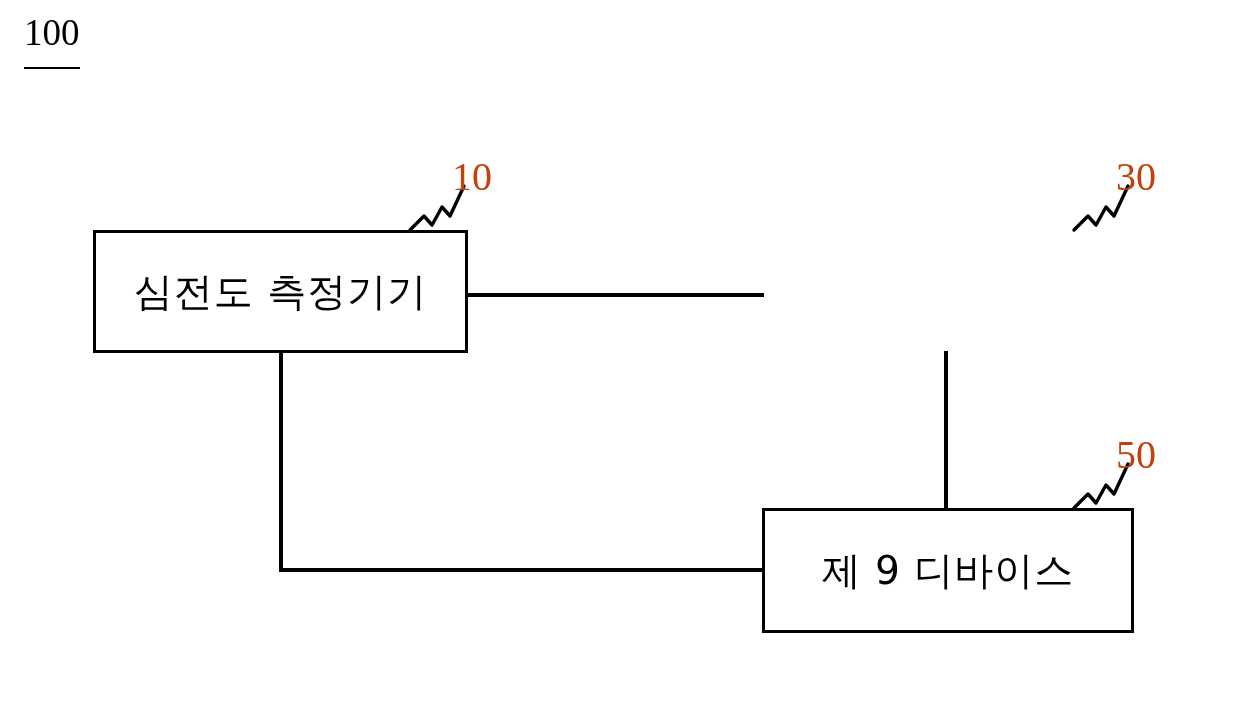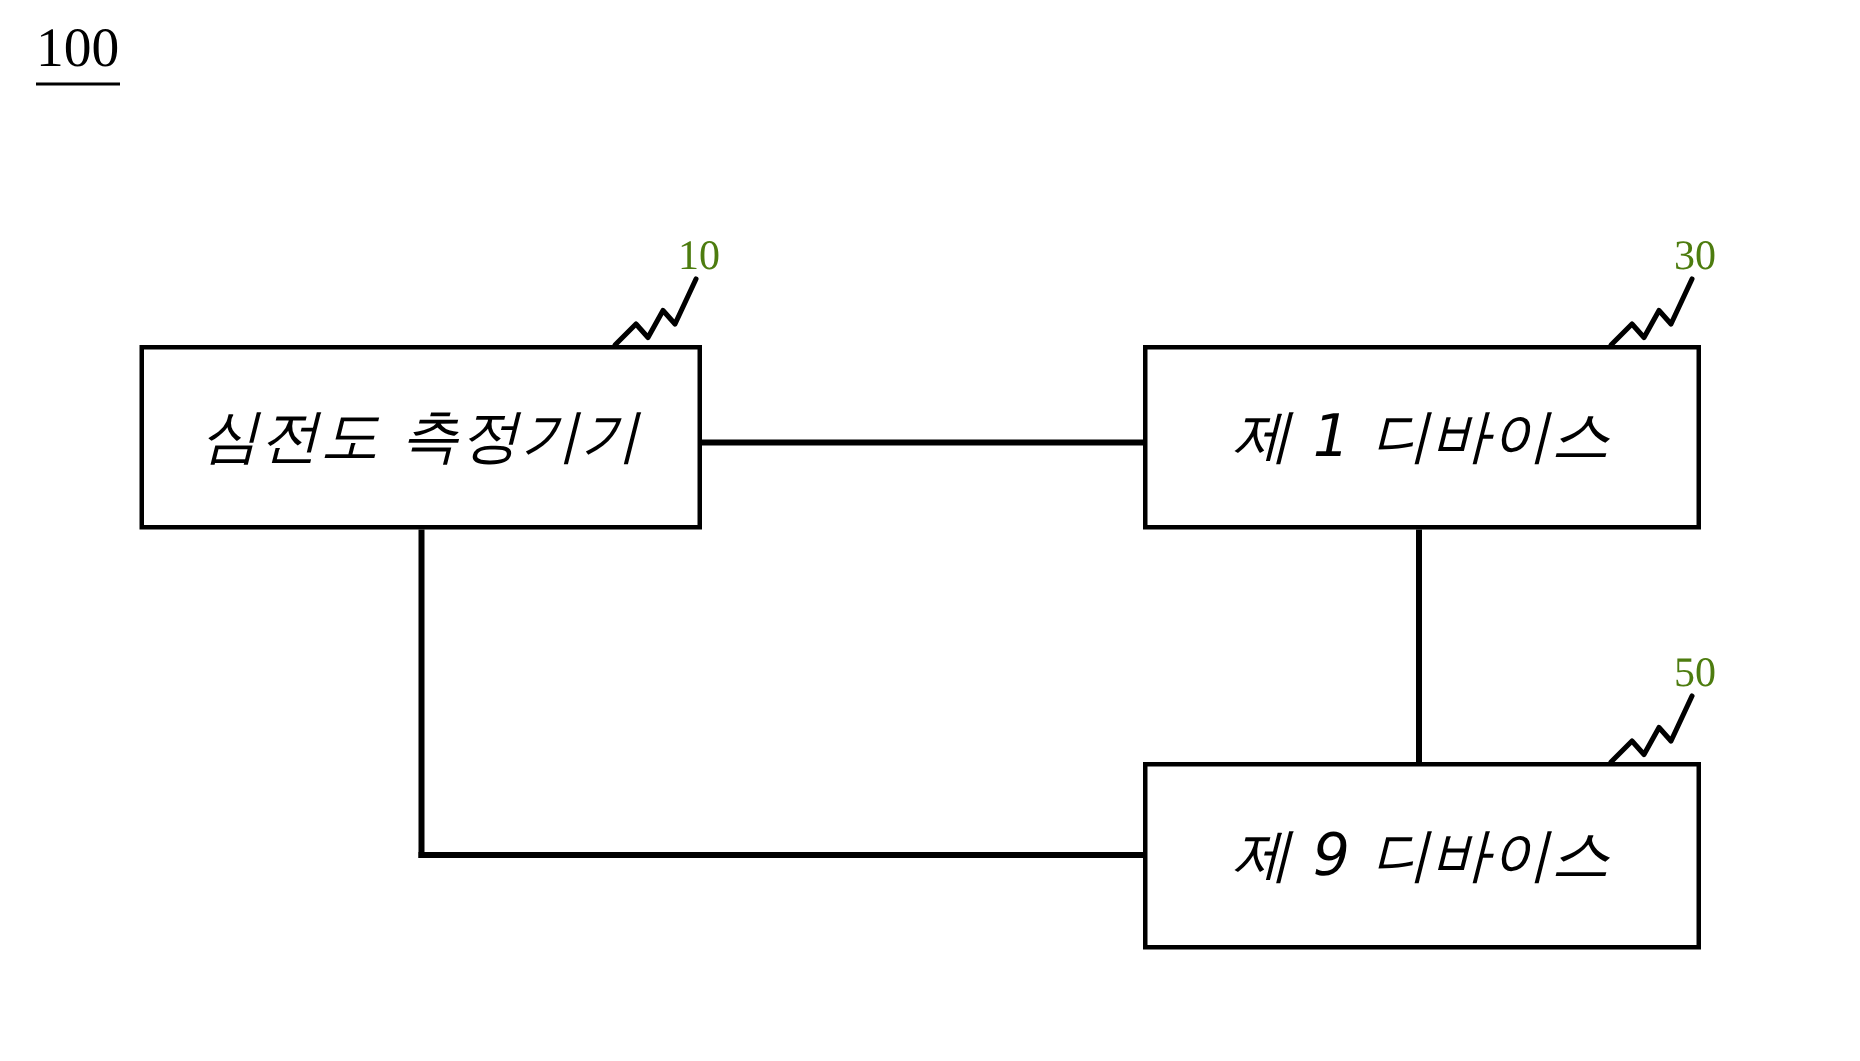--- a/index.html
+++ b/index.html
@@ -22,41 +22,40 @@
   .fig-number {
     position: absolute;
     left: 24px;
     top: 14px;
     font-family: "Liberation Serif", "DejaVu Serif", serif;
     font-size: 37px;
     line-height: 1;
     color: #000000;
     letter-spacing: 0px;
     border-bottom: 2px solid #000000;
-    padding-bottom: 4px;
+    padding-bottom: 16px;
   }
   
   .block {
     position: absolute;
     box-sizing: border-box;
     border: 3px solid #000000;
     background: #ffffff;
     display: flex;
     align-items: center;
     justify-content: center;
     z-index: 3;
   }
   .block-label {
     font-family: "DejaVu Sans", "Liberation Sans", sans-serif;
     font-size: 39px;
     line-height: 1;
     color: #000000;
     white-space: nowrap;
     letter-spacing: 1px;
-    font-style: italic;
   }
   
   .conn {
     position: absolute;
     background: #000000;
     z-index: 1;
   }
   .conn-h { height: 4px; }
   .conn-v { width: 4px; }
   
@@ -64,23 +63,23 @@
     position: absolute;
     z-index: 4;
   }
   .leader svg {
     display: block;
     overflow: visible;
   }
   .ref-number {
     position: absolute;
     font-family: "Liberation Serif", "DejaVu Serif", serif;
-    font-size: 28px;
+    font-size: 40px;
     line-height: 1;
-    color: #4d7c0f;
+    color: #c2410c;
     z-index: 4;
   }
 </style>
 </head>
 <body>
 
 <div id="canvas">
 
   <div class="fig-number">100</div>
 
@@ -89,23 +88,20 @@
   <div class="conn conn-v" style="left:944px; top:351px; height:159px;"></div>
 
   <div class="conn conn-v" style="left:279px; top:351px; height:221px;"></div>
 
   <div class="conn conn-h" style="left:279px; top:568px; width:485px;"></div>
 
   <div class="block" style="left:93px; top:230px; width:375px; height:123px;">
     <span class="block-label">심전도 측정기기</span>
   </div>
 
-  <div class="block" style="left:762px; top:230px; width:372px; height:123px;">
-    <span class="block-label">제 1 디바이스</span>
-  </div>
 
   <div class="block" style="left:762px; top:508px; width:372px; height:125px;">
     <span class="block-label">제 9 디바이스</span>
   </div>
 
   <div class="leader" style="left:404px; top:176px; width:70px; height:58px;">
     <svg width="70" height="58" viewBox="0 0 70 58">
       <path d="M 6 54 L 20 40 L 28 49 L 38 31 L 46 40 L 60 10" fill="none" stroke="#000000" stroke-width="3.4" stroke-linecap="round" stroke-linejoin="round"></path>
     </svg>
   </div>

